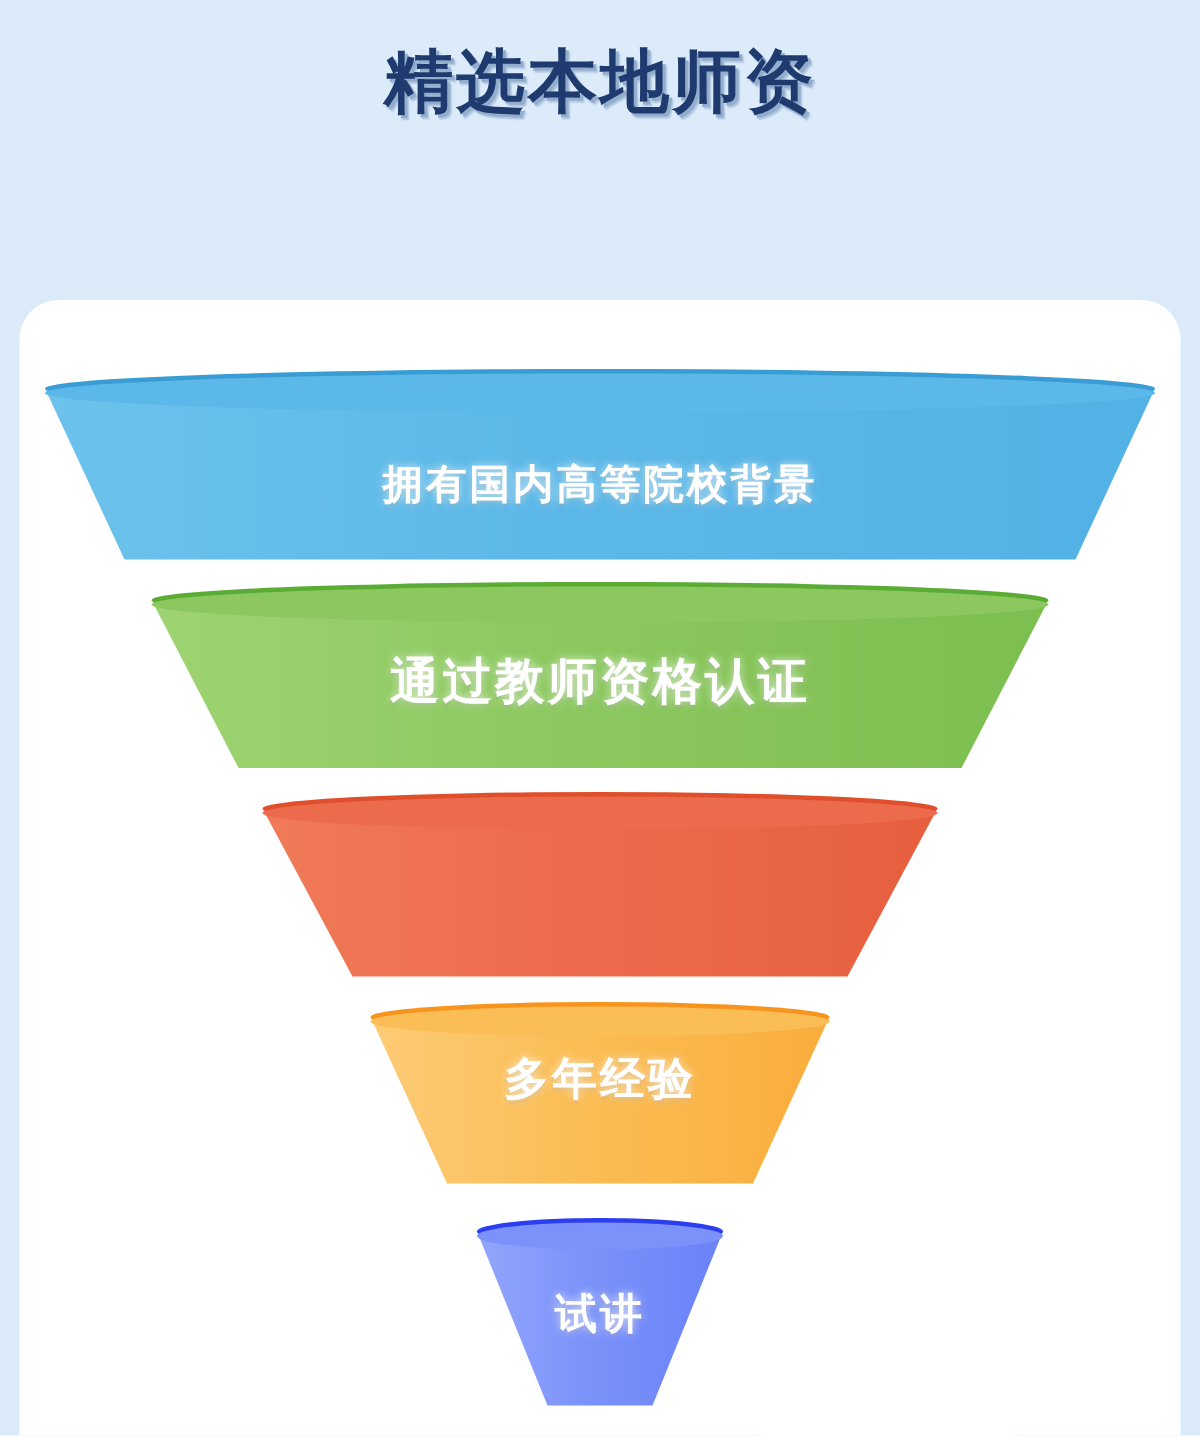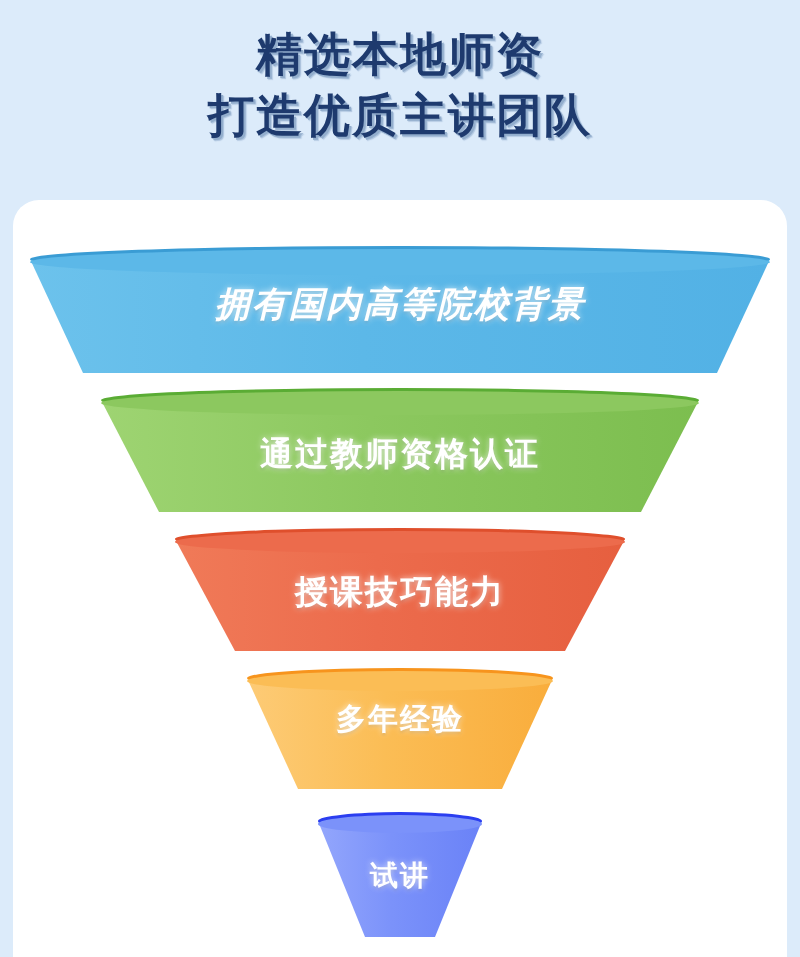--- a/index.html
+++ b/index.html
@@ -75,32 +75,31 @@
     text-align: center;
     color: #ffffff;
     font-weight: bold;
     letter-spacing: 2px;
     text-shadow: 0 0 6px rgba(255,255,255,0.75), 0 2px 3px rgba(0,0,0,0.12);
     pointer-events: none;
     white-space: nowrap;
   }
 
   
-  #layer-0 .layer-label { font-size: 35px; top: 36px; font-style: italic; }
+  #layer-0 .layer-label { font-size: 27px; top: 60px; }
   #layer-1 .layer-label { font-size: 33px; top: 46px; }
   #layer-2 .layer-label { font-size: 33px; top: 45px; }
   #layer-3 .layer-label { font-size: 30px; top: 34px; }
   #layer-4 .layer-label { font-size: 28px; top: 48px; }
 </style>
 </head>
 <body>
 
 <div id="header">
   <div class="title-line">精选本地师资</div>
-  <div class="title-line">打造优质主讲团队</div>
 </div>
 
 <div id="funnel-card">
   <div id="funnel">
 
     <div class="funnel-layer" id="layer-0" style="top:45px; height:135px;">
       <svg class="layer-svg" viewBox="0 0 774 135" height="135" preserveAspectRatio="none">
         <defs>
           <linearGradient id="g0" x1="0" y1="0" x2="1" y2="0">
             <stop offset="0%" stop-color="#6cc2ec"></stop>
@@ -137,21 +136,20 @@
           <linearGradient id="g2" x1="0" y1="0" x2="1" y2="0">
             <stop offset="0%" stop-color="#f07a58"></stop>
             <stop offset="45%" stop-color="#ec6b4c"></stop>
             <stop offset="100%" stop-color="#e65f3f"></stop>
           </linearGradient>
         </defs>
         <path d="M162,14 L222,126 L552,126 L612,14 Z" fill="url(#g2)"></path>
         <ellipse cx="387" cy="14" rx="225" ry="11" fill="#df4f2c"></ellipse>
         <ellipse cx="387" cy="17" rx="225" ry="11" fill="#ec6b4c"></ellipse>
       </svg>
-      <div class="layer-label">授课技巧能力</div>
     </div>
 
     <div class="funnel-layer" id="layer-3" style="top:465px; height:130px;">
       <svg class="layer-svg" viewBox="0 0 774 130" height="130" preserveAspectRatio="none">
         <defs>
           <linearGradient id="g3" x1="0" y1="0" x2="1" y2="0">
             <stop offset="0%" stop-color="#fdcb76"></stop>
             <stop offset="45%" stop-color="#fbbd55"></stop>
             <stop offset="100%" stop-color="#f9ad3c"></stop>
           </linearGradient>

